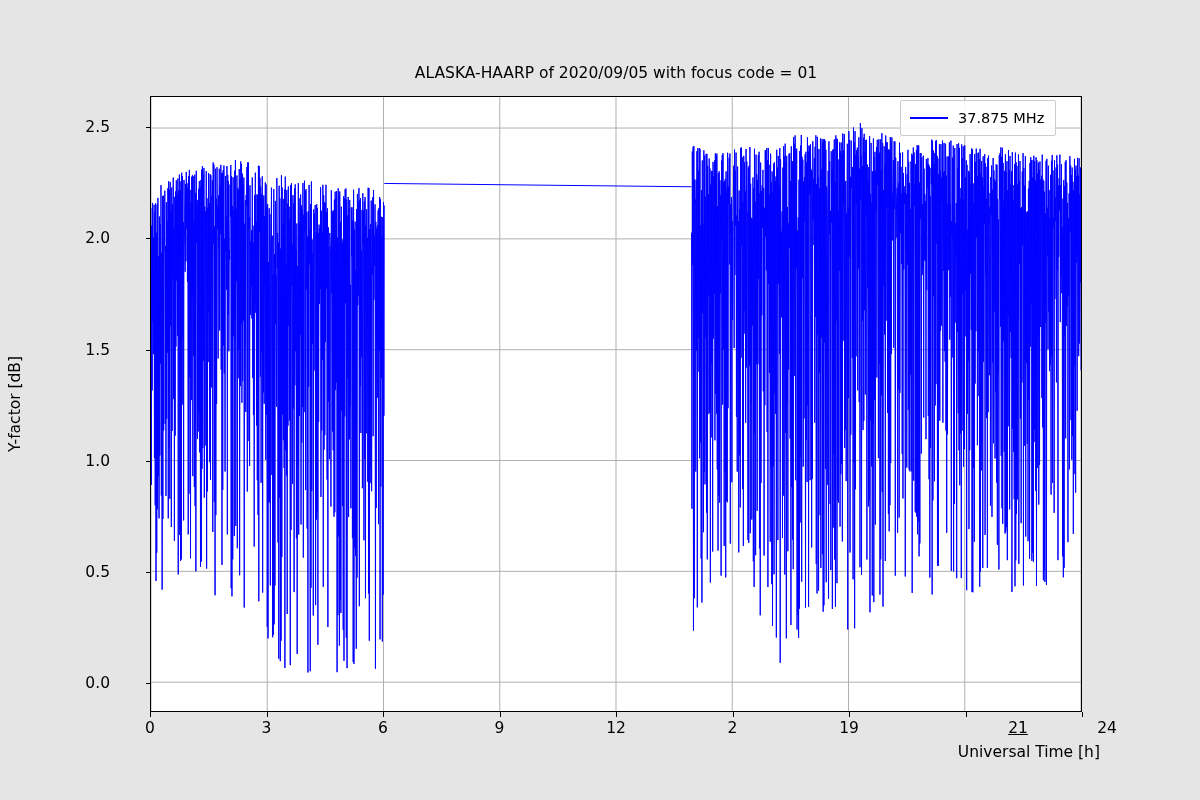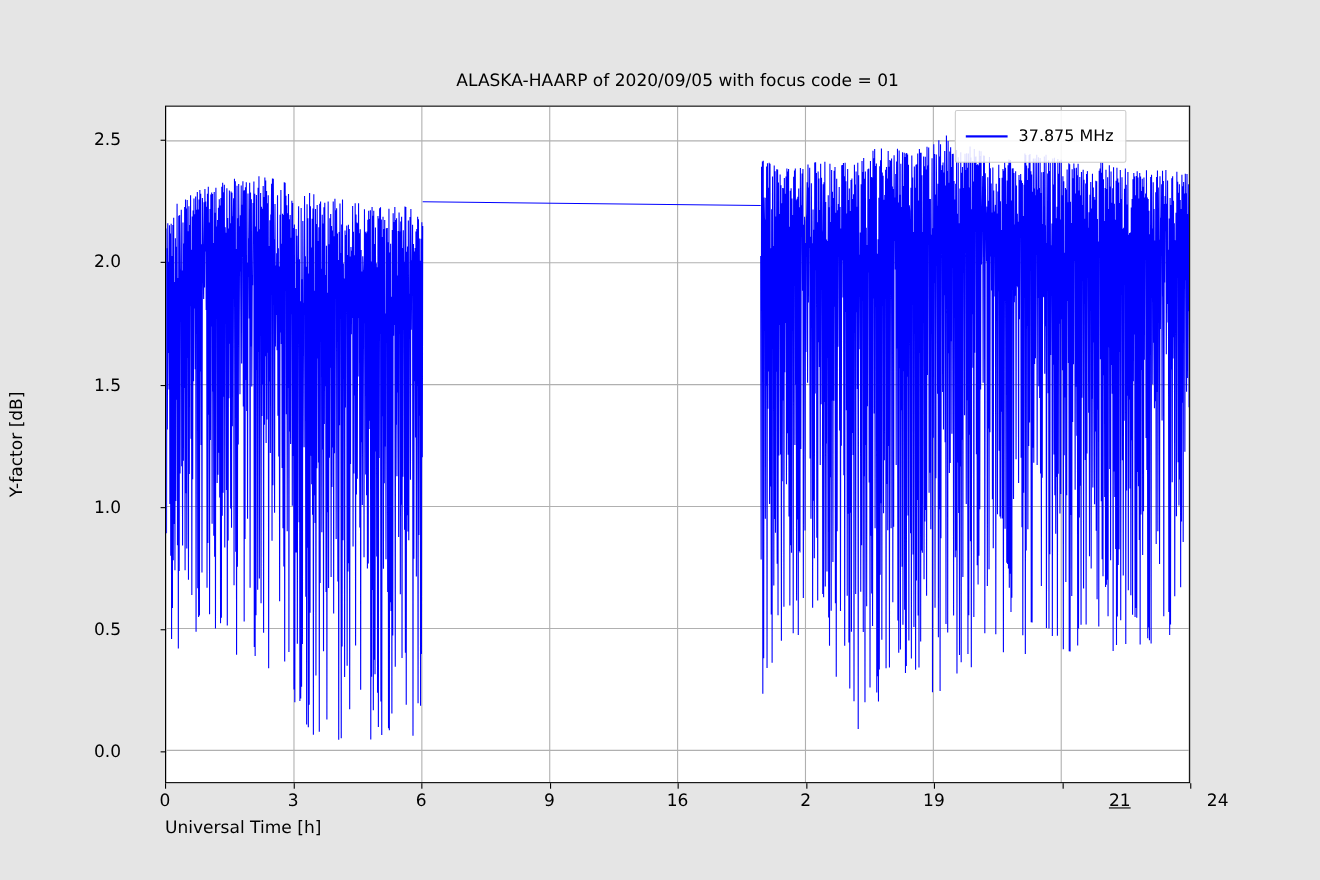--- a/index.html
+++ b/index.html
@@ -74,24 +74,24 @@
   }
   .tick-mark-x {
     position: absolute;
     top: 712px;
     width: 1.1px;
     height: 4.5px;
     background: #000000;
   }
   #xlabel {
     position: absolute;
-    left: 150px;
+    left: 168px;
     top: 743px;
     width: 932px;
-    text-align: left;
+    text-align: right;
     font-size: 15.5px;
     color: #000000;
   }
   #ylabel-wrap {
     position: absolute;
     left: 0px;
     top: 96px;
     width: 30px;
     height: 616px;
   }
@@ -100,23 +100,23 @@
     left: 50%;
     top: 50%;
     transform: translate(-50%, -50%) rotate(-90deg);
     transform-origin: center center;
     white-space: nowrap;
     font-size: 15.5px;
     color: #000000;
   }
   #legend {
     position: absolute;
-    left: 868px;
+    left: 900px;
     top: 100px;
-    height: 48px;
+    height: 36px;
     box-sizing: border-box;
     border: 1px solid #cccccc;
     border-radius: 2px;
     background: rgba(255,255,255,0.88);
     display: flex;
     align-items: center;
     padding: 0 9px 0 9px;
     gap: 10px;
   }
   #legend-line-swatch {
@@ -181,21 +181,21 @@
       <div class="ytick-label" style="top: 127.134px;">2.5</div>
       <div class="tick-mark-y" style="top: 127.134px;"></div>
       <div class="xtick-label" style="left: 150px;">0</div>
       <div class="tick-mark-x" style="left: 150px;"></div>
       <div class="xtick-label" style="left: 266.5px;">3</div>
       <div class="tick-mark-x" style="left: 266.5px;"></div>
       <div class="xtick-label" style="left: 383px;">6</div>
       <div class="tick-mark-x" style="left: 383px;"></div>
       <div class="xtick-label" style="left: 499.5px;">9</div>
       <div class="tick-mark-x" style="left: 499.5px;"></div>
-      <div class="xtick-label" style="left: 616px;">16</div>
+      <div class="xtick-label" style="left: 616px;">12</div>
       <div class="tick-mark-x" style="left: 616px;"></div>
       <div class="xtick-label" style="left: 732.5px;">2</div>
       <div class="tick-mark-x" style="left: 732.5px;"></div>
       <div class="xtick-label" style="left: 849px;">19</div>
       <div class="tick-mark-x" style="left: 849px;"></div>
       <div class="xtick-label" style="left: 1018px; text-decoration: underline;">21</div>
       <div class="tick-mark-x" style="left: 965.5px;"></div>
       <div class="xtick-label" style="left: 1107px;">24</div>
       <div class="tick-mark-x" style="left: 1082px;"></div>
     </div>

